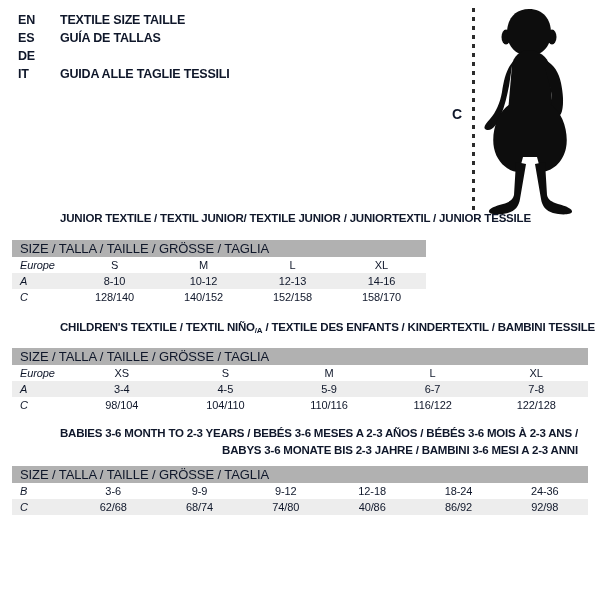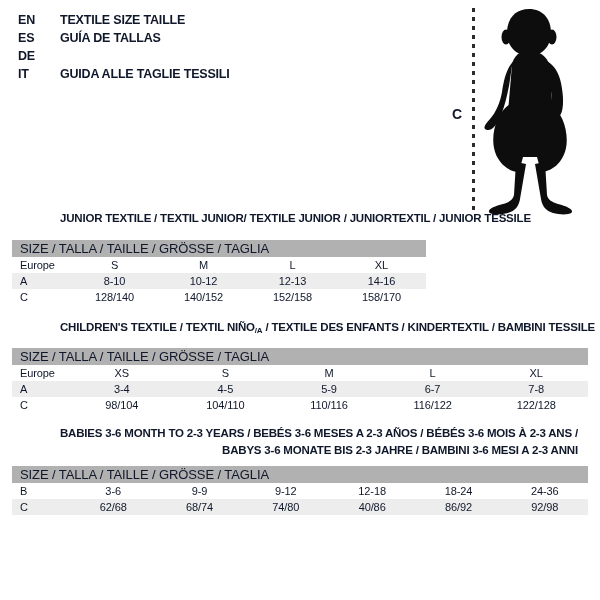--- a/index.html
+++ b/index.html
@@ -26,21 +26,21 @@
   .heading-3{top:425px;line-height:17px;text-align:right;}
   .sub{font-size:8px;vertical-align:-2px;}
   
   .size-table{position:absolute;left:12px;}
   .table-1{top:240px;width:414px;}
   .table-2{top:348px;width:576px;}
   .table-3{top:466px;width:576px;}
   .size-head{height:17px;background:#b1b1b1;display:flex;align-items:center;padding-left:8px;font-size:13px;letter-spacing:-0.1px;}
   .trow{display:flex;height:16px;align-items:center;font-size:11px;letter-spacing:-0.1px;}
   .trow.shaded{background:#ededed;}
-  .tlabel{width:58px;padding-left:8px;box-sizing:border-box;}
+  .tlabel{width:58px;padding-left:8px;box-sizing:border-box;font-style:italic;}
   .tcell{flex:1;text-align:center;}
   
   .footnotes{position:absolute;left:12px;top:536px;font-weight:700;font-size:11px;line-height:17.5px;letter-spacing:-0.2px;}
 </style>
 </head>
 <body>
 
 <div class="canvas">
 
   <div class="legend">

